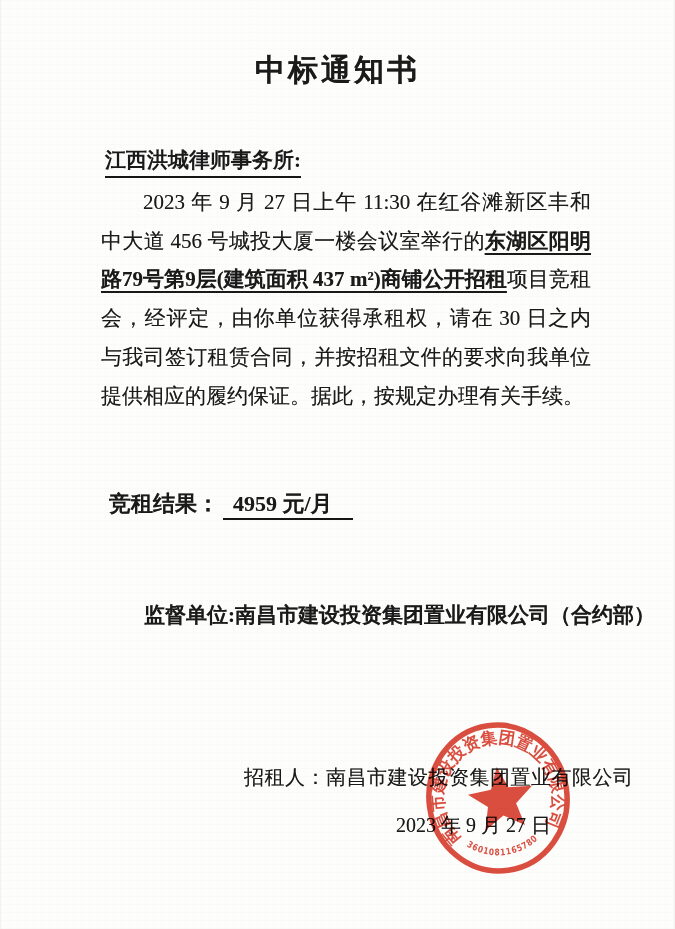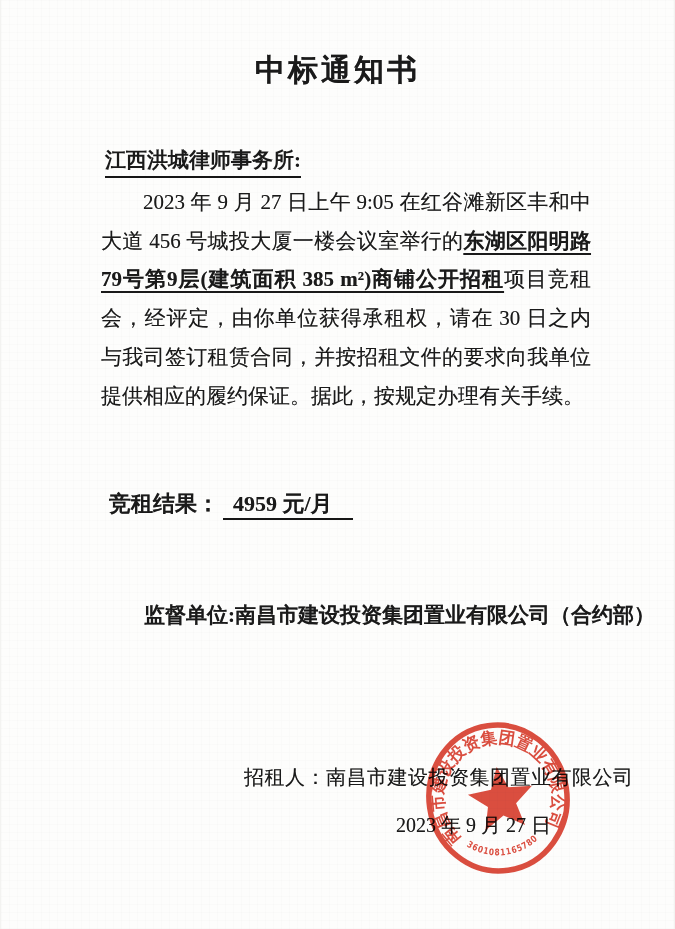--- a/index.html
+++ b/index.html
@@ -97,21 +97,21 @@
 <body>
 
 <div class="page">
 
   <h1 class="title">中标通知书</h1>
 
   <div class="addressee">
     <span class="u">江西洪城律师事务所:</span>
   </div>
 
-  <p class="para p1"><span>2023 年 9 月 27 日上午 9:05 在红谷滩新区丰和中大道 456 号城投大厦一楼会议室举行的</span><span class="em">东湖区阳明路79号第9层(建筑面积 385 m²)商铺公开招租</span><span>项目竞租会，经评定，由你单位获得承租权，请在 30 日之内与我司签订租赁合同，并按招租文件的要求向我单位提供相应的履约保证。据此，按规定办理有关手续。</span></p>
+  <p class="para p1"><span>2023 年 9 月 27 日上午 11:30 在红谷滩新区丰和中大道 456 号城投大厦一楼会议室举行的</span><span class="em">东湖区阳明路79号第9层(建筑面积 437 m²)商铺公开招租</span><span>项目竞租会，经评定，由你单位获得承租权，请在 30 日之内与我司签订租赁合同，并按招租文件的要求向我单位提供相应的履约保证。据此，按规定办理有关手续。</span></p>
 
   <div class="result">
     <span class="result-label">竞租结果：</span><span class="result-value">4959 元/月</span>
   </div>
 
 
   <div class="line supervisor">监督单位:南昌市建设投资集团置业有限公司（合约部）</div>
 
   <div class="lessor">招租人：南昌市建设投资集团置业有限公司</div>
   <div class="date">2023 年 9 月 27 日</div>

